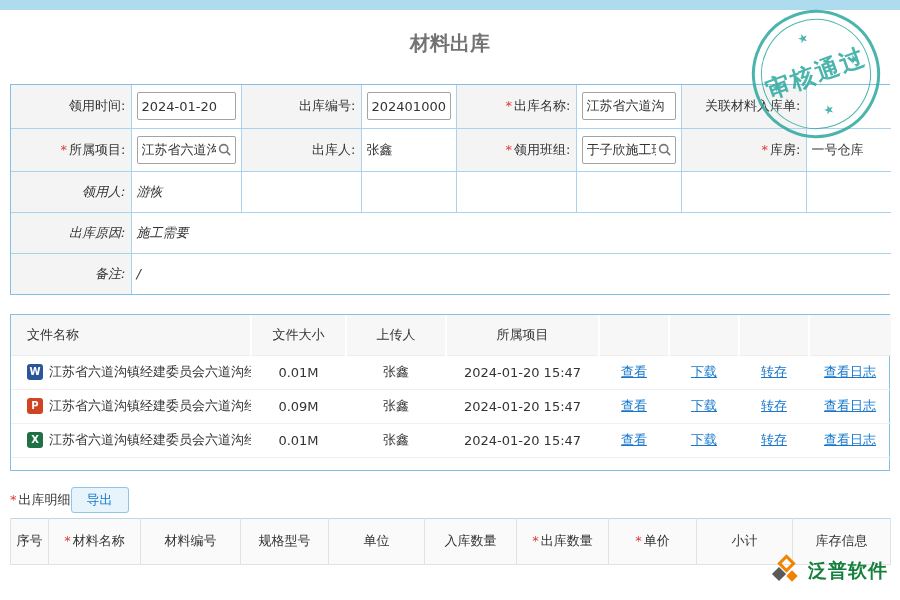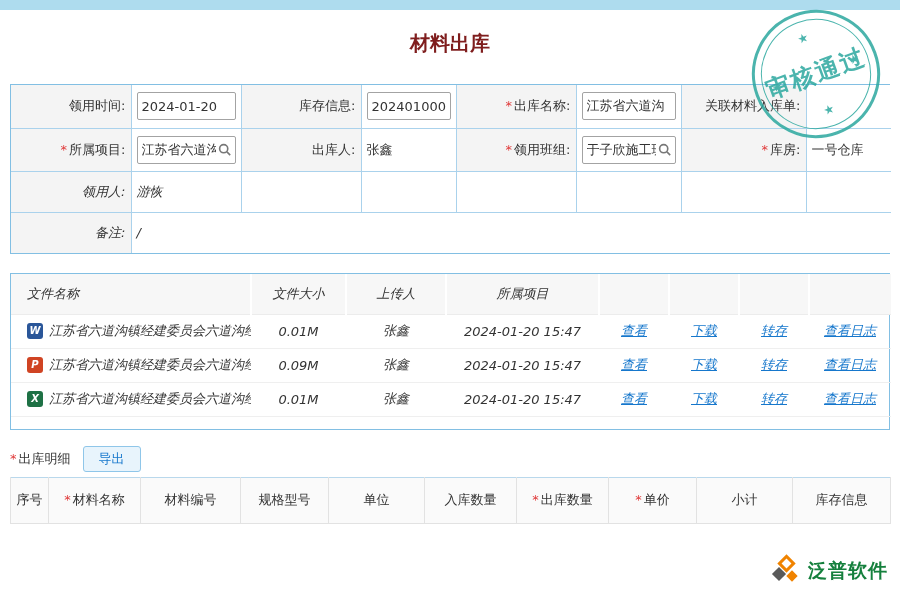--- a/index.html
+++ b/index.html
@@ -5,21 +5,21 @@
   * { margin:0; padding:0; box-sizing:border-box; }
   html,body { width:900px; height:600px; }
   body {
     font-family:"DejaVu Sans","Liberation Sans",sans-serif;
     font-size:13px; color:#333; background:#fff;
     position:relative; overflow:hidden;
   }
   .top-strip { height:10px; background:#aedcee; }
   .page-title {
     margin:20px 0 28px; height:26px; line-height:26px;
-    text-align:center; font-size:20px; font-weight:bold; color:#7f1d1d;
+    text-align:center; font-size:20px; font-weight:bold; color:#737373;
   }
 
   
   .stamp {
     position:absolute; top:4px; right:14px; width:140px; height:140px;
     transform:rotate(-20deg); opacity:.85; z-index:50; color:#2ca89f; pointer-events:none;
   }
   .stamp .ring-outer { position:absolute; inset:6px;  border:3px solid #2ca89f; border-radius:50%; }
   .stamp .ring-inner { position:absolute; inset:15px; border:1px solid #2ca89f; border-radius:50%; }
   .stamp .stamp-txt {
@@ -49,21 +49,21 @@
   .req { color:#e03a3a; margin-right:2px; }
   .ibox {
     display:flex; align-items:center; justify-content:space-between;
     height:28px; border:1px solid #a3a3a3; border-radius:2px; background:#fff;
     padding:0 4px; width:100%;
   }
   .ibox .itext { overflow:hidden; white-space:nowrap; flex:1; }
   .sicon { display:inline-flex; margin-left:2px; cursor:pointer; }
 
   
-  .attach-wrap { padding-bottom:12px;font-style:italic; }
+  .attach-wrap { padding-bottom:12px; }
   table.attach { width:100%; border-collapse:collapse; table-layout:fixed; }
   table.attach th {
     height:40px; background:#f7f7f7; font-weight:normal; color:#333;
     border-right:2px solid #fff; border-bottom:1px solid #ececec; text-align:center;
   }
   table.attach th.c-name { text-align:left; padding-left:16px; }
   table.attach th:last-child { border-right:none; }
   table.attach td { height:34px; border-bottom:1px solid #efefef; text-align:center; overflow:hidden; white-space:nowrap; }
   table.attach td.c-name { text-align:left; padding-left:16px; }
   .fcell { display:flex; align-items:center; gap:6px; }
@@ -72,21 +72,21 @@
     color:#fff; font-size:10px; font-weight:bold; line-height:16px; text-align:center;
   }
   .f-word  { background:#2a5699; }
   .f-ppt   { background:#d04423; }
   .f-excel { background:#1e7145; }
   a.lnk { color:#1677cc; text-decoration:underline; cursor:pointer; }
 
   
   .detail-head {
     margin:14px 10px 0; height:30px;
-    display:flex; align-items:center; gap:12px;
+    display:flex; align-items:center; 
   }
   .detail-title { font-size:13px; color:#333; }
   .export-btn {
     height:26px; line-height:24px; padding:0 15px;
     background:#e8f4fc; border:1px solid #8fc6e9; border-radius:3px;
     color:#1677cc; font-size:13px; cursor:pointer;
   }
   table.detail { width:880px; margin:3px 10px 0; border-collapse:collapse; table-layout:fixed; border-top:1px solid #b9d8ec; }
   table.detail th {
     height:46px; background:#fafafa; font-weight:normal; color:#333;
@@ -130,21 +130,21 @@
         <col style="width:85px">
     </colgroup>
     <tbody>
         <tr class="h43">
       <td class="lbl"><span>领用时间:</span></td>
       <td class="val">
         <div class="ibox">
               <span class="itext">2024-01-20</span>
             </div>
       </td>
-      <td class="lbl"><span>库存信息:</span></td>
+      <td class="lbl"><span>出库编号:</span></td>
       <td class="val">
         <div class="ibox">
               <span class="itext">2024010007</span>
             </div>
       </td>
       <td class="lbl"><span class="req">*</span><span>出库名称:</span></td>
       <td class="val">
         <div class="ibox">
               <span class="itext">江苏省六道沟</span>
             </div>
@@ -184,20 +184,24 @@
     </tr>
     <tr class="h41">
       <td class="lbl"><span>领用人:</span></td>
       <td class="val">游恢</td>
       <td class="val"></td>
       <td class="val"></td>
       <td class="val"></td>
       <td class="val"></td>
       <td class="val"></td>
       <td class="val"></td>
+    </tr>
+    <tr class="h41">
+      <td class="lbl"><span>出库原因:</span></td>
+      <td class="val" colspan="7">施工需要</td>
     </tr>
     <tr class="h41">
       <td class="lbl"><span>备注:</span></td>
       <td class="val" colspan="7">/</td>
     </tr>
   </tbody>
     </table>
 </div>
 
 <div class="panel" style="margin-top:19px;">

